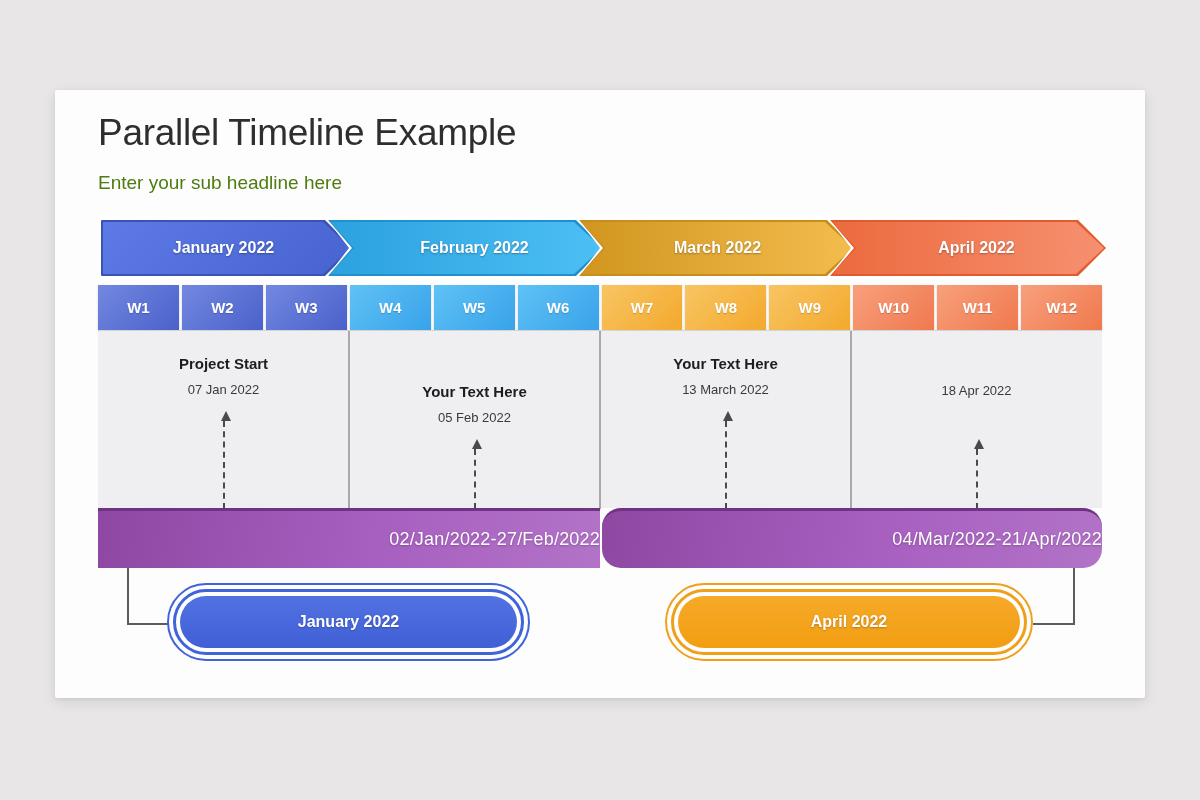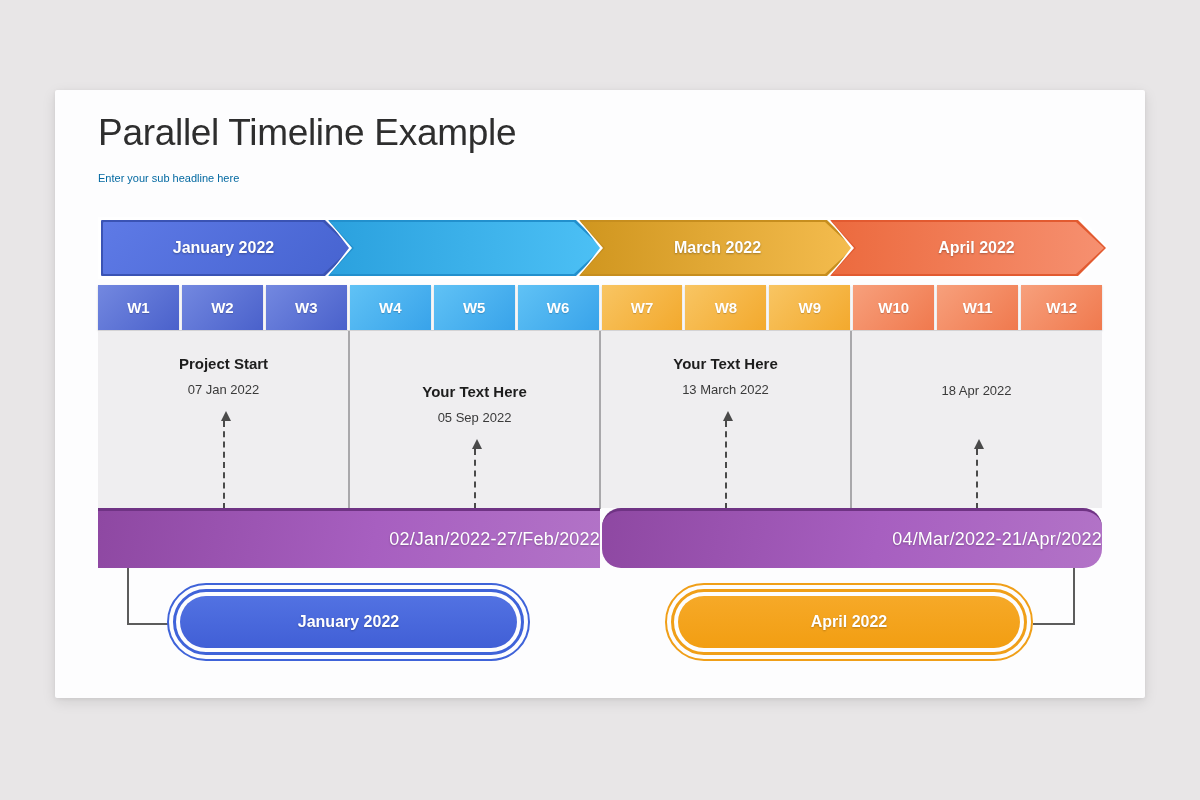--- a/index.html
+++ b/index.html
@@ -15,21 +15,21 @@
     position: absolute; left: 55px; top: 90px; width: 1090px; height: 608px;
     background: #fdfdfe; border-radius: 2px;
     box-shadow: 0 4px 14px rgba(0,0,0,0.10), 0 1px 4px rgba(0,0,0,0.06);
   }
   .title {
     position: absolute; left: 43px; top: 22px;
     font-size: 37px; font-weight: 500; color: #2e2e2e; letter-spacing: -0.3px;
   }
   .subtitle {
     position: absolute; left: 43px; top: 82px;
-    font-size: 11px; color: #0369a1;
+    font-size: 19px; color: #4d7c0f;
   }
 
   
   .timeline { position: absolute; left: 43px; top: 127px; width: 1004px; height: 420px; }
 
   
   .arrow { position: absolute; top: 0; height: 62px; }
   .arrow, .arrow-mid, .arrow-fill { border-radius: 1px; }
   .clip-first { clip-path: polygon(0 0, calc(100% - 28px) 0, 100% 50%, calc(100% - 28px) 100%, 0 100%); }
   .clip-notch { clip-path: polygon(0 0, calc(100% - 28px) 0, 100% 50%, calc(100% - 28px) 100%, 0 100%, 24px 50%); }
@@ -152,20 +152,21 @@
         <div class="arrow-mid clip-notch">
           <div class="arrow-fill clip-notch"></div>
         </div>
       </div>
       <div class="arrow a4 clip-notch">
         <div class="arrow-mid clip-notch">
           <div class="arrow-fill clip-notch"></div>
         </div>
       </div>
       <div class="month-label ml1">January 2022</div>
+      <div class="month-label ml2">February 2022</div>
       <div class="month-label ml3">March 2022</div>
       <div class="month-label ml4">April 2022</div>
 
       <div class="weeks">
         <div class="week g1">W1</div>
         <div class="week g1">W2</div>
         <div class="week g1">W3</div>
         <div class="week g2">W4</div>
         <div class="week g2">W5</div>
         <div class="week g2">W6</div>
@@ -182,21 +183,21 @@
         <div class="divider d2"></div>
         <div class="divider d3"></div>
 
         <div class="col c1">
           <div class="ms-title">Project Start</div>
           <div class="ms-date">07 Jan 2022</div>
           <div class="pointer pointer-tall"></div>
         </div>
         <div class="col c2">
           <div class="ms-title">Your Text Here</div>
-          <div class="ms-date">05 Sep 2022</div>
+          <div class="ms-date">05 Feb 2022</div>
           <div class="pointer pointer-short"></div>
         </div>
         <div class="col c3">
           <div class="ms-title">Your Text Here</div>
           <div class="ms-date">13 March 2022</div>
           <div class="pointer pointer-tall"></div>
         </div>
         <div class="col c4">
           <div class="ms-date">18 Apr 2022</div>
           <div class="pointer pointer-short"></div>

